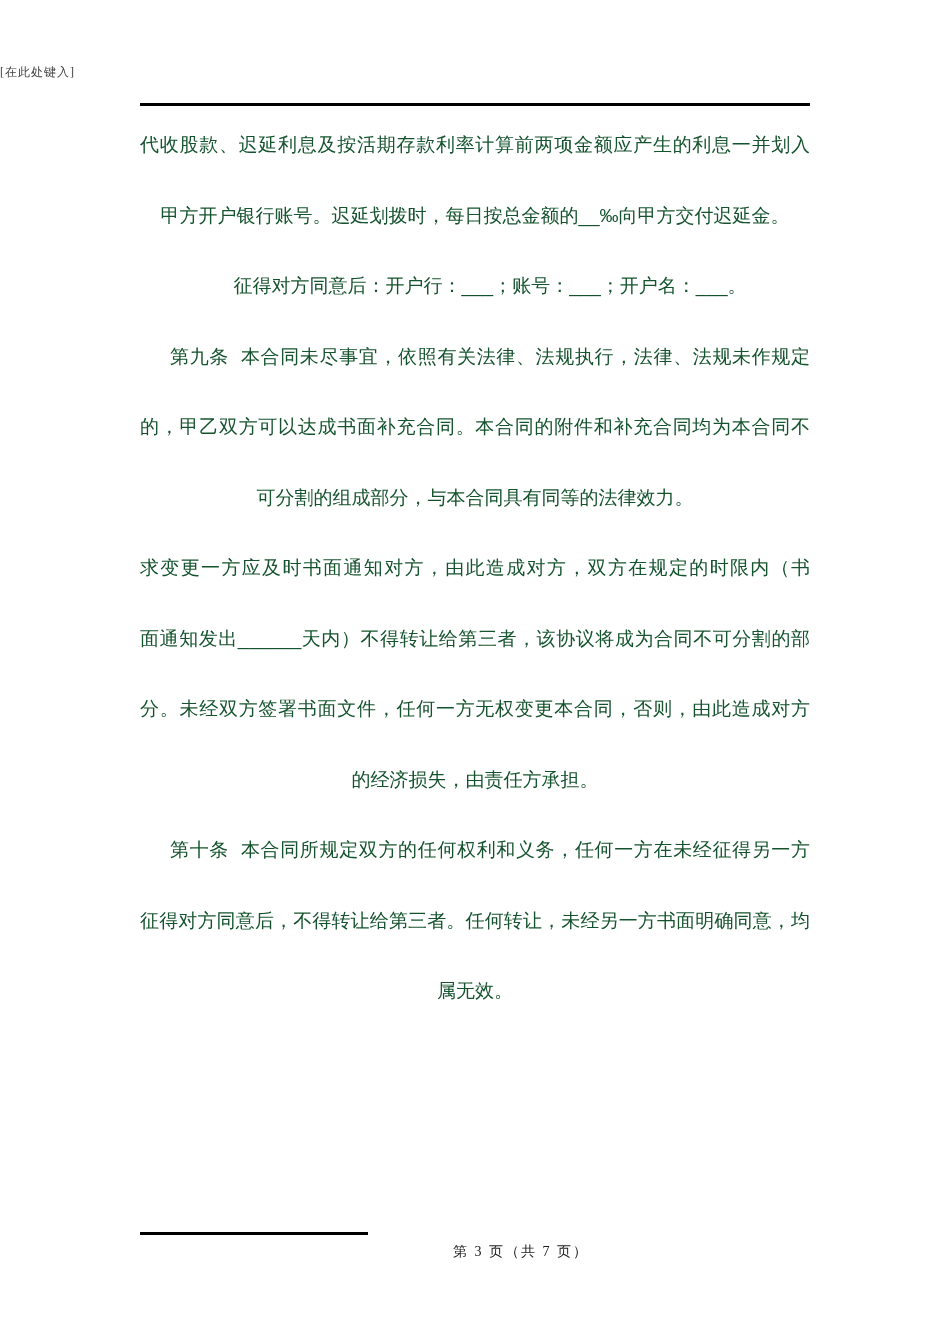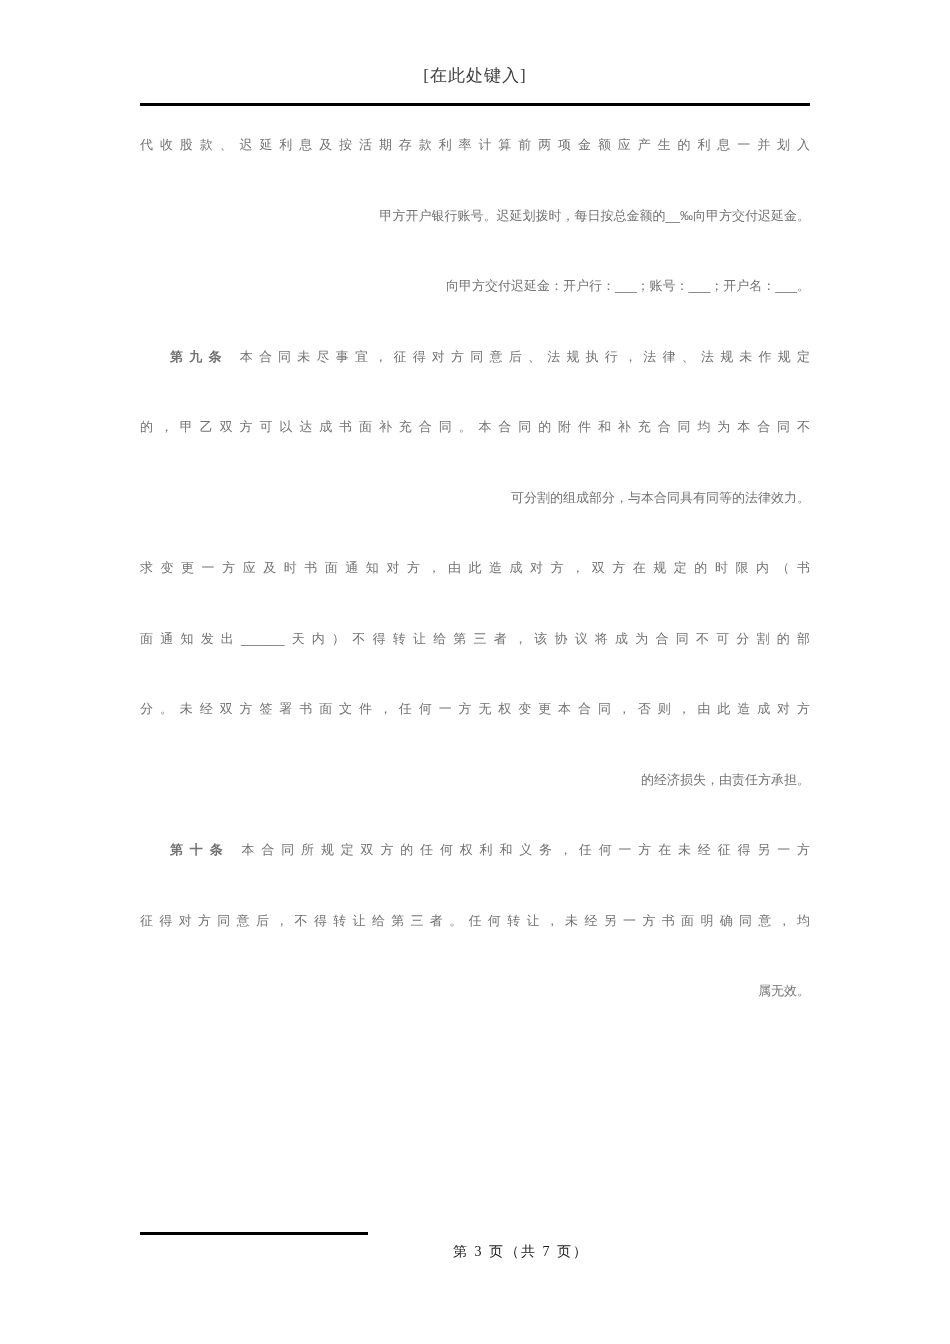--- a/index.html
+++ b/index.html
@@ -11,57 +11,57 @@
     overflow: hidden;
     font-family: "Liberation Sans", sans-serif;
     color: #000000;
   }
   
   .header-text {
     position: absolute;
     top: 64px;
     left: 0;
     width: 100%;
-    text-align: center;
+    text-align: left;
     font-family: "Liberation Serif", serif;
-    font-size: 17px;
+    font-size: 12px;
     color: #3d3d3d;
     letter-spacing: 1px;
   }
   .header-rule {
     position: absolute;
     top: 103px;
     left: 140px;
     width: 670px;
     height: 2.5px;
     background: #000000;
   }
   
   .doc-body {
     position: absolute;
     top: 110px;
     left: 140px;
     width: 670px;
-    font-size: 13px;
-    color: #737373;
+    font-size: 19px;
+    color: #14532d;
   }
   .line {
     height: 70.5px;
     line-height: 70.5px;
     white-space: nowrap;
-    text-align: right;
+    text-align: center;
   }
   .line.fill {
     white-space: normal;
     text-align: justify;
     text-align-last: justify;
   }
   .line.indent { padding-left: 30px; }
   .clause-head {
-    font-weight: bold;
+    font-weight: normal;
     margin-right: 12px;
   }
   
   .footer-rule {
     position: absolute;
     top: 1232px;
     left: 140px;
     width: 228px;
     height: 2.5px;
     background: #000000;
@@ -83,23 +83,23 @@
 <body>
 
 <div class="page">
 
   <div class="header-text">[在此处键入]</div>
   <div class="header-rule"></div>
 
   <div class="doc-body">
     <div class="line fill">代收股款、迟延利息及按活期存款利率计算前两项金额应产生的利息一并划入</div>
     <div class="line">甲方开户银行账号。迟延划拨时，每日按总金额的__‰向甲方交付迟延金。</div>
-    <div class="line indent">向甲方交付迟延金：开户行：___；账号：___；开户名：___。</div>
+    <div class="line indent">征得对方同意后：开户行：___；账号：___；开户名：___。</div>
     <div class="line indent fill">
-      <span class="clause-head">第九条</span><span>本合同未尽事宜，征得对方同意后、法规执行，法律、法规未作规定</span>
+      <span class="clause-head">第九条</span><span>本合同未尽事宜，依照有关法律、法规执行，法律、法规未作规定</span>
     </div>
     <div class="line fill">的，甲乙双方可以达成书面补充合同。本合同的附件和补充合同均为本合同不</div>
     <div class="line">可分割的组成部分，与本合同具有同等的法律效力。</div>
     <div class="line fill">求变更一方应及时书面通知对方，由此造成对方，双方在规定的时限内（书</div>
     <div class="line fill">面通知发出______天内）不得转让给第三者，该协议将成为合同不可分割的部</div>
     <div class="line fill">分。未经双方签署书面文件，任何一方无权变更本合同，否则，由此造成对方</div>
     <div class="line">的经济损失，由责任方承担。</div>
     <div class="line indent fill">
       <span class="clause-head">第十条</span><span>本合同所规定双方的任何权利和义务，任何一方在未经征得另一方</span>
     </div>

